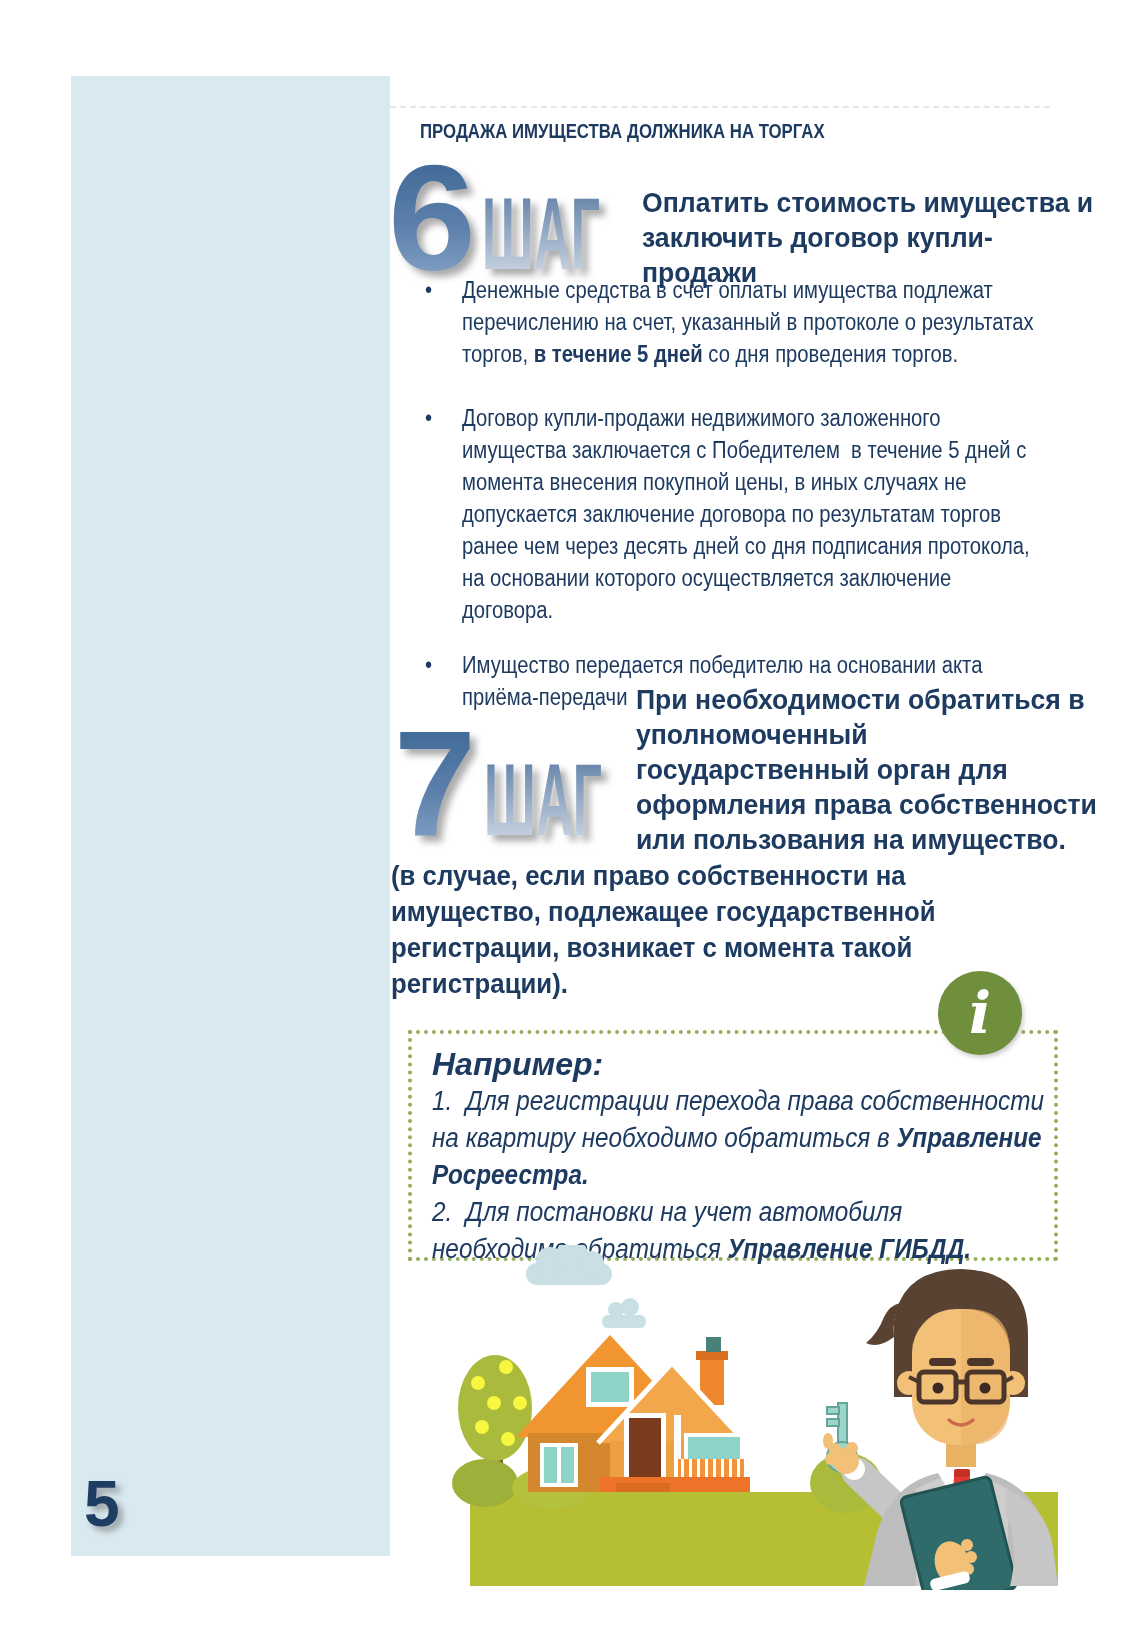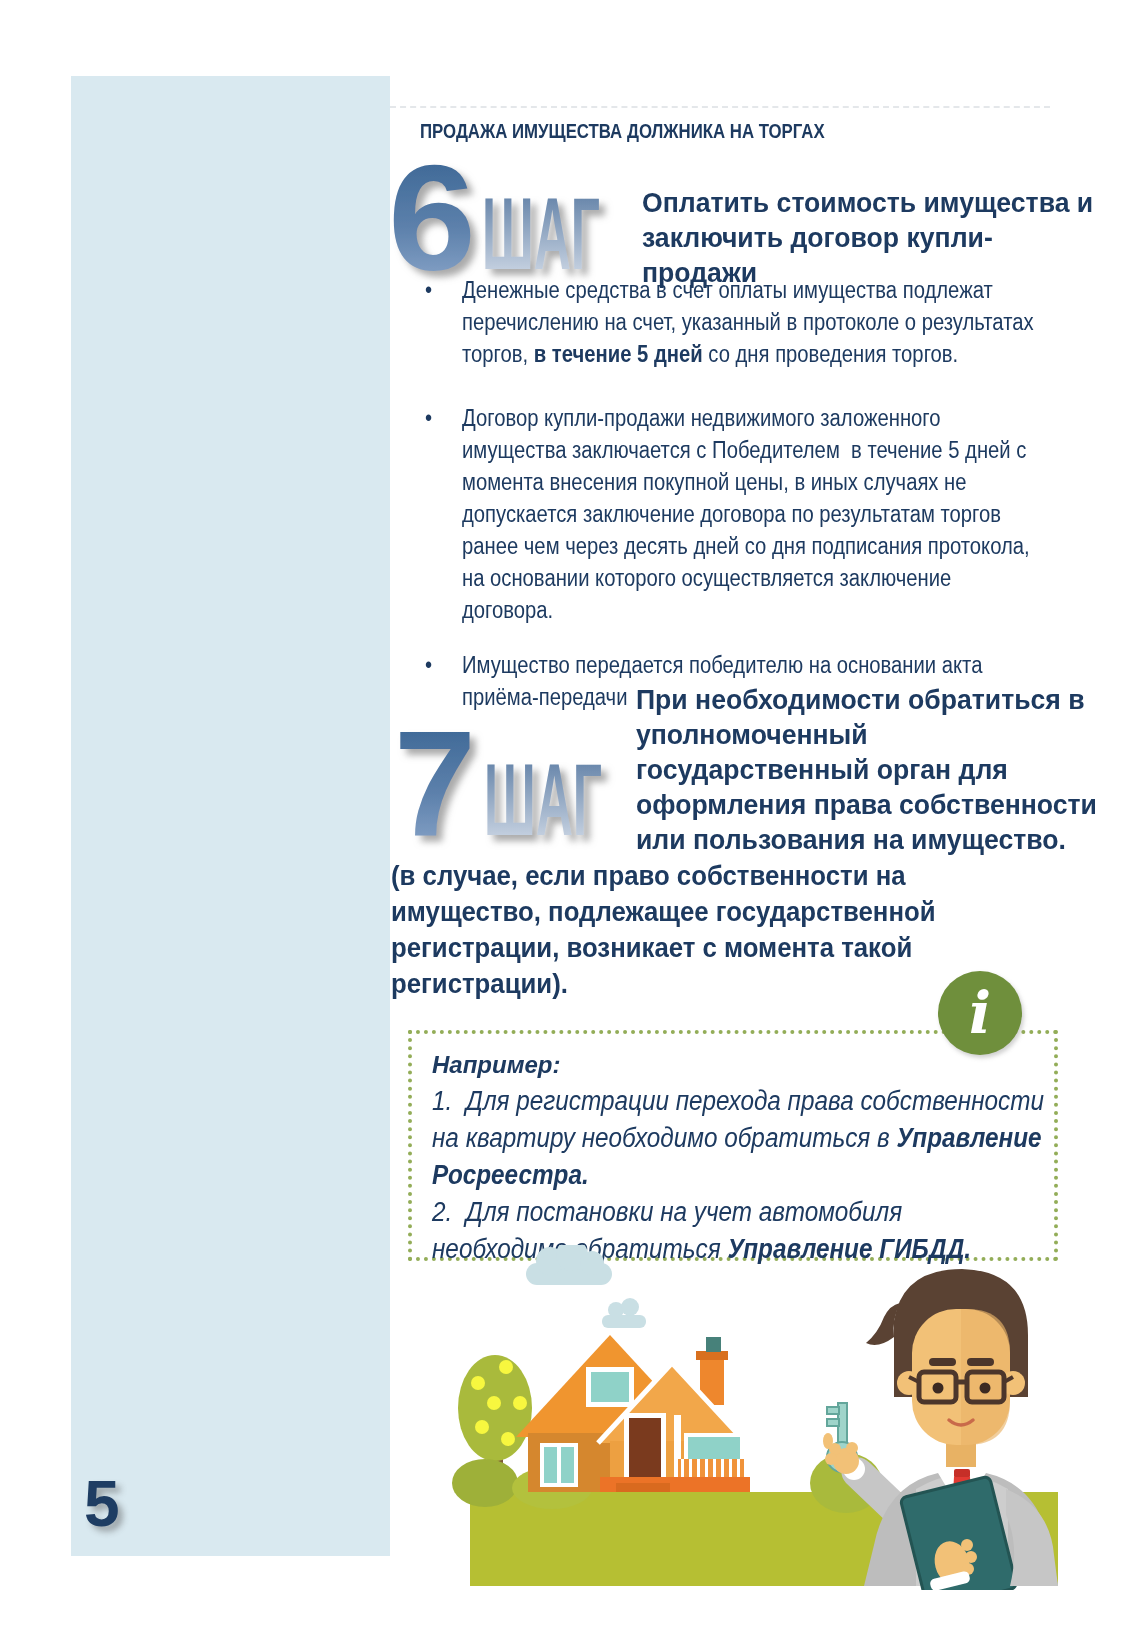--- a/index.html
+++ b/index.html
@@ -22,21 +22,21 @@
   .bullets li{position:relative;padding-left:50px;font-size:23px;line-height:32px;white-space:pre-wrap;}
   .bullets li::before{content:"\2022";position:absolute;left:8px;top:0;font-size:23px;}
   .bullets li:nth-child(1){margin-bottom:32px;}
   .bullets li:nth-child(2){margin-bottom:23px;}
   .step7-title{position:absolute;left:636px;top:682px;width:490px;font-size:28px;font-weight:bold;
         line-height:35px;transform:scaleX(0.95);transform-origin:left top;}
   .step7-note{position:absolute;left:391px;top:858px;width:720px;font-size:28px;font-weight:bold;
         line-height:36px;transform:scaleX(0.92);transform-origin:left top;}
   .info-box{position:absolute;left:408px;top:1030px;width:650px;height:231px;box-sizing:border-box;
         border:4px dotted #93ad58;padding:12px 0 0 20px;font-style:italic;}
-  .info-heading{font-size:24px;font-weight:bold;line-height:37px;}
+  .info-heading{font-size:32px;font-weight:bold;line-height:37px;}
   .info-text{width:680px;font-size:27px;line-height:37px;transform:scaleX(0.90);transform-origin:left top;white-space:pre-wrap;}
   .info-icon{position:absolute;left:938px;top:971px;width:84px;height:84px;border-radius:50%;background:#6f8f3c;
         color:#ffffff;font-family:"DejaVu Serif","Liberation Serif",serif;font-style:italic;font-weight:bold;
         font-size:58px;display:flex;align-items:center;justify-content:center;line-height:1;
         box-shadow:2px 3px 4px rgba(120,120,120,0.35);}
   .illustration{position:absolute;left:450px;top:1245px;width:615px;height:345px;}
   b{font-weight:bold;}
 </style>
 </head>
 <body>

